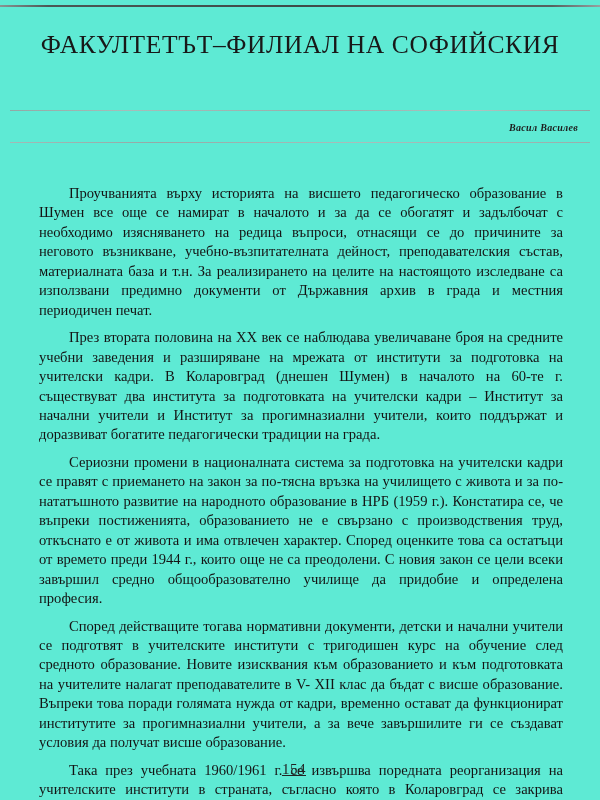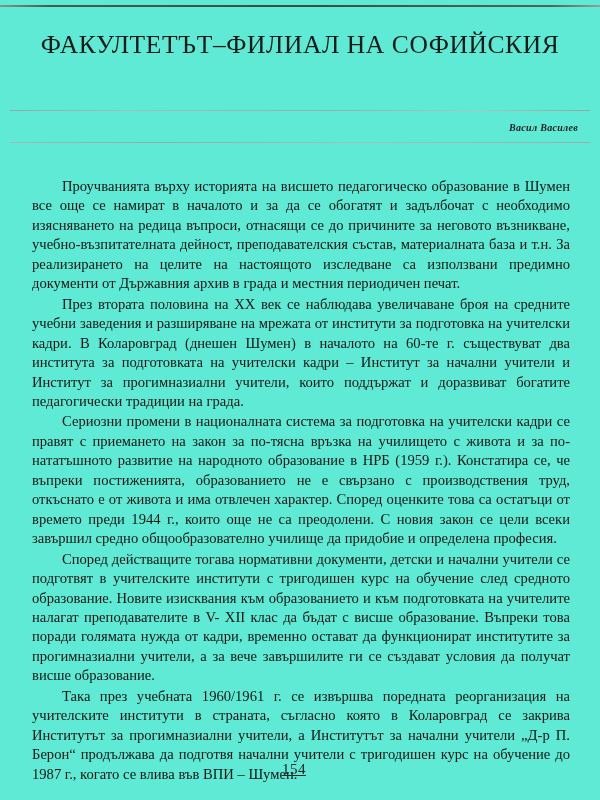--- a/index.html
+++ b/index.html
@@ -88,21 +88,21 @@
     top: 176px;
     width: 540px;
     font-size: 14.6px;
     line-height: 19.45px;
     text-align: justify;
     text-justify: inter-word;
     color: #141414;
     hyphens: manual;
   }
   .body-text p {
-    margin: 1px;
+    margin: 8px;
     text-indent: 30px;
   }
 
   
   .folio {
     position: absolute;
     left: 0;
     right: 12px;
     bottom: 22px;
     text-align: center;

